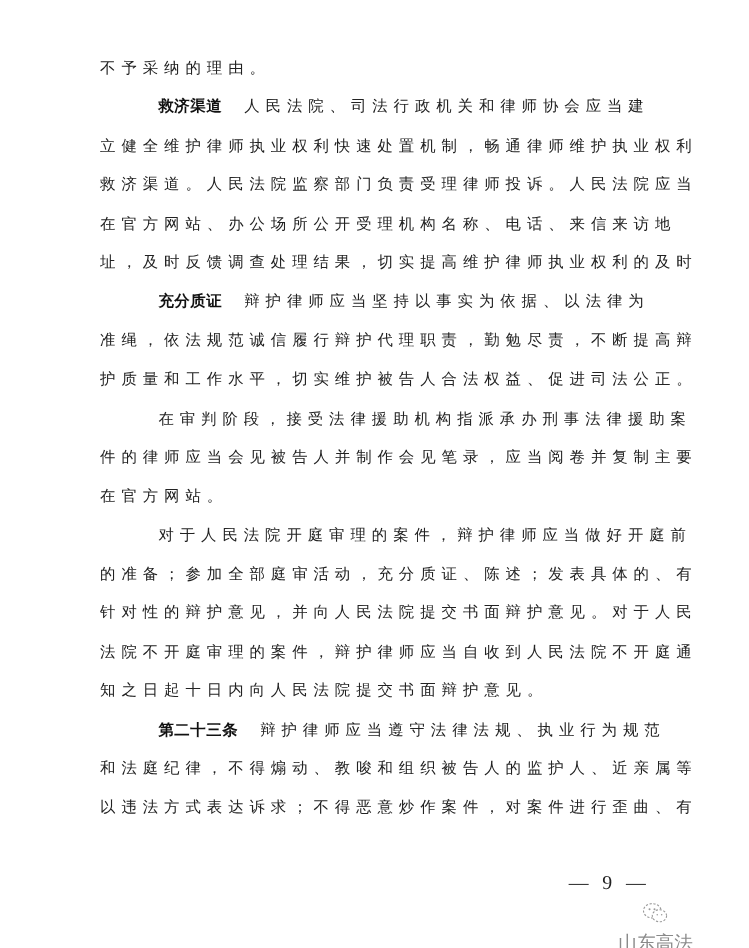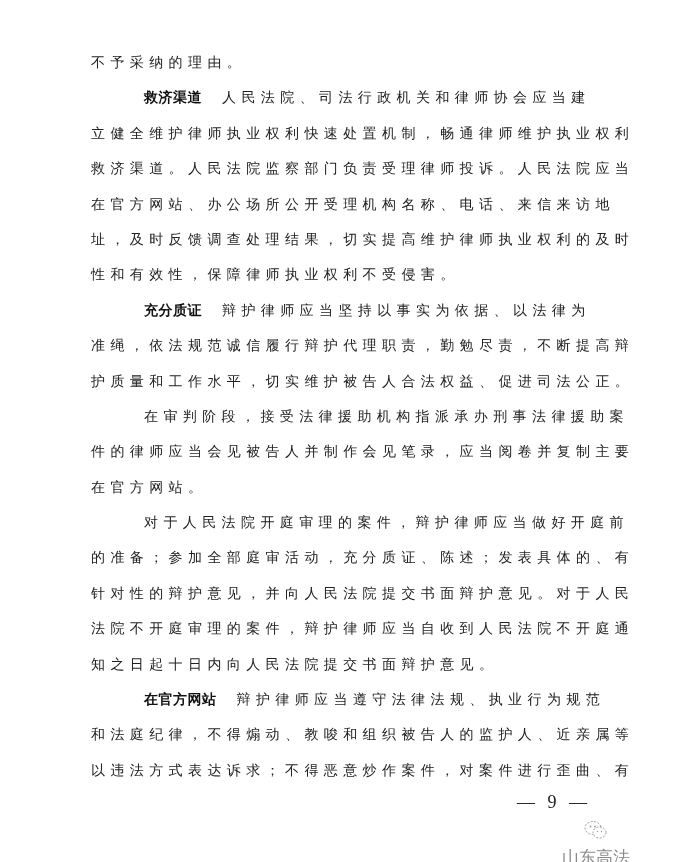--- a/index.html
+++ b/index.html
@@ -66,35 +66,34 @@
 <body>
 
 <div class="page">
   <div class="line">不予采纳的理由。</div>
 
   <div class="line indent"><span class="article-no">救济渠道</span><span>人民法院、司法行政机关和律师协会应当建</span></div>
   <div class="line">立健全维护律师执业权利快速处置机制，畅通律师维护执业权利</div>
   <div class="line">救济渠道。人民法院监察部门负责受理律师投诉。人民法院应当</div>
   <div class="line">在官方网站、办公场所公开受理机构名称、电话、来信来访地</div>
   <div class="line">址，及时反馈调查处理结果，切实提高维护律师执业权利的及时</div>
-  <div class="line">性和有效性，保障律师执业权利不受侵害。</div>
 
   <div class="line indent"><span class="article-no">充分质证</span><span>辩护律师应当坚持以事实为依据、以法律为</span></div>
   <div class="line">准绳，依法规范诚信履行辩护代理职责，勤勉尽责，不断提高辩</div>
   <div class="line">护质量和工作水平，切实维护被告人合法权益、促进司法公正。</div>
   <div class="line indent">在审判阶段，接受法律援助机构指派承办刑事法律援助案</div>
   <div class="line">件的律师应当会见被告人并制作会见笔录，应当阅卷并复制主要</div>
   <div class="line">在官方网站。</div>
   <div class="line indent">对于人民法院开庭审理的案件，辩护律师应当做好开庭前</div>
   <div class="line">的准备；参加全部庭审活动，充分质证、陈述；发表具体的、有</div>
   <div class="line">针对性的辩护意见，并向人民法院提交书面辩护意见。对于人民</div>
   <div class="line">法院不开庭审理的案件，辩护律师应当自收到人民法院不开庭通</div>
   <div class="line">知之日起十日内向人民法院提交书面辩护意见。</div>
 
-  <div class="line indent"><span class="article-no">在官方网站</span><span>辩护律师应当遵守法律法规、执业行为规范</span></div>
+  <div class="line indent"><span class="article-no">第二十三条</span><span>辩护律师应当遵守法律法规、执业行为规范</span></div>
   <div class="line">和法庭纪律，不得煽动、教唆和组织被告人的监护人、近亲属等</div>
   <div class="line">以违法方式表达诉求；不得恶意炒作案件，对案件进行歪曲、有</div>
 </div>
 
 <div class="page-number">— 9 —</div>
 
 <div class="watermark">
   <span>
     <svg width="24" height="20" viewBox="0 0 24 20">
       <ellipse cx="9" cy="8" rx="8" ry="6.5" fill="none" stroke="#9a9a9a" stroke-width="1" stroke-dasharray="2 1.5"></ellipse>

